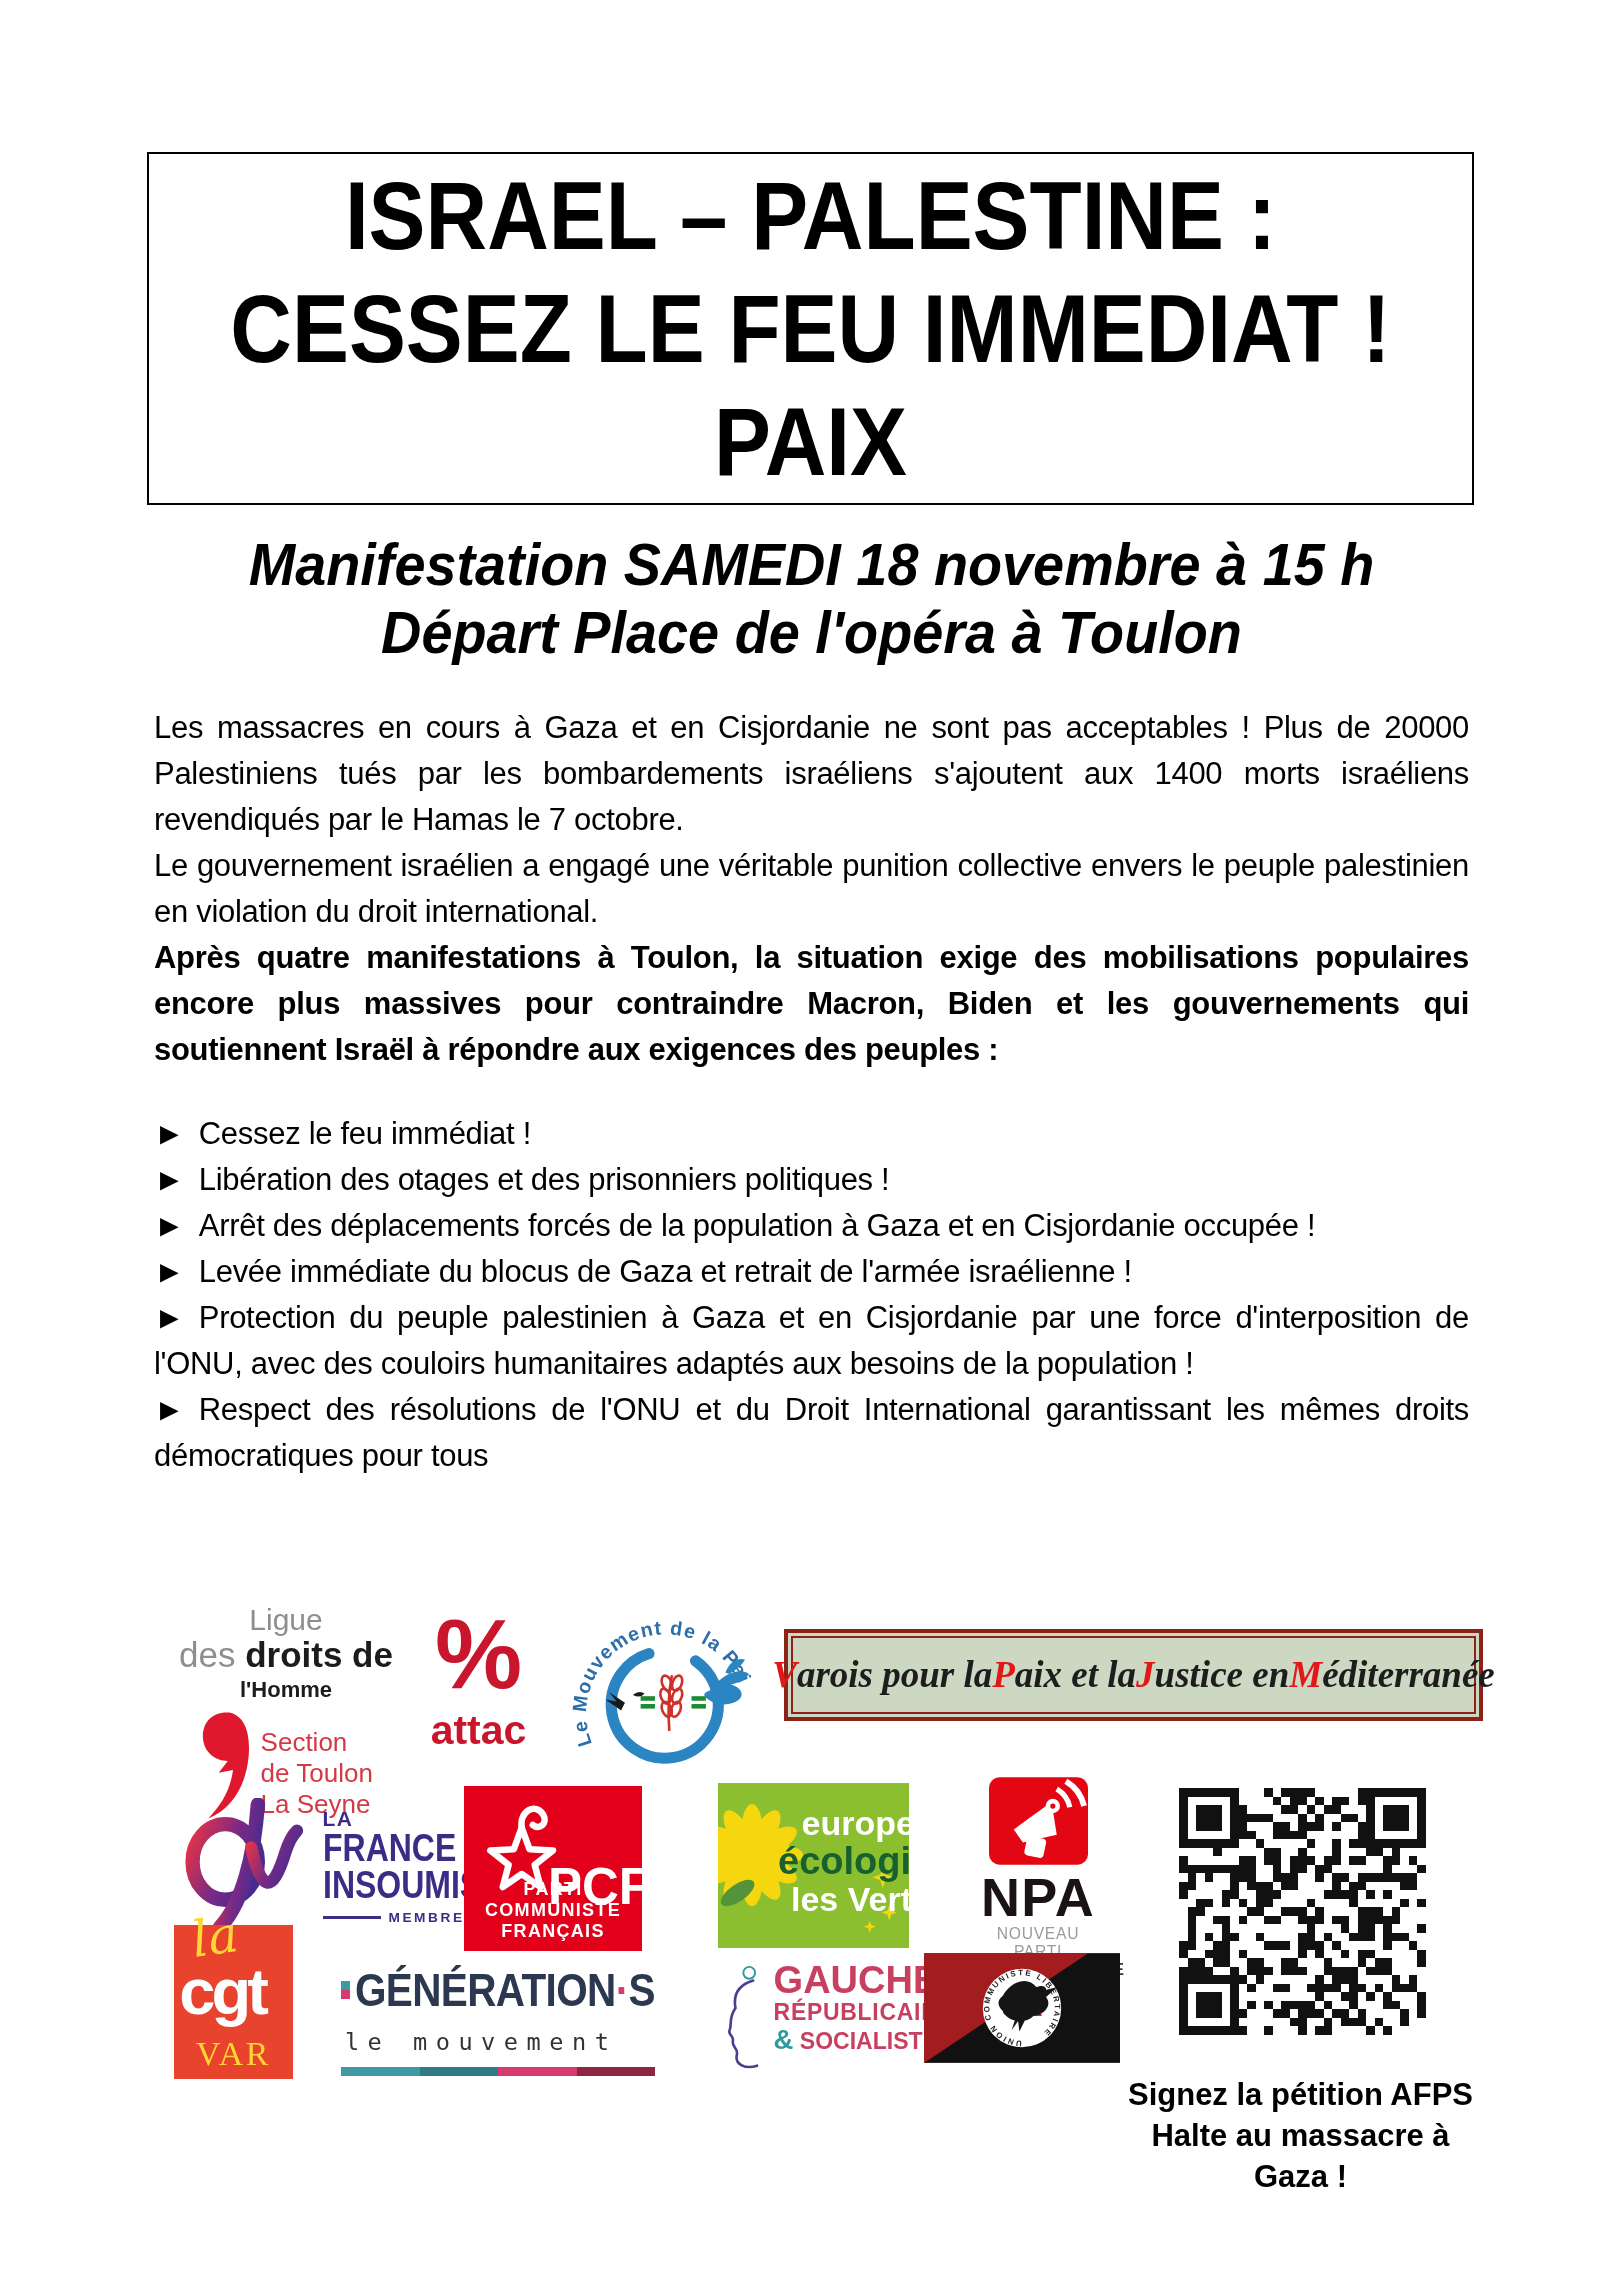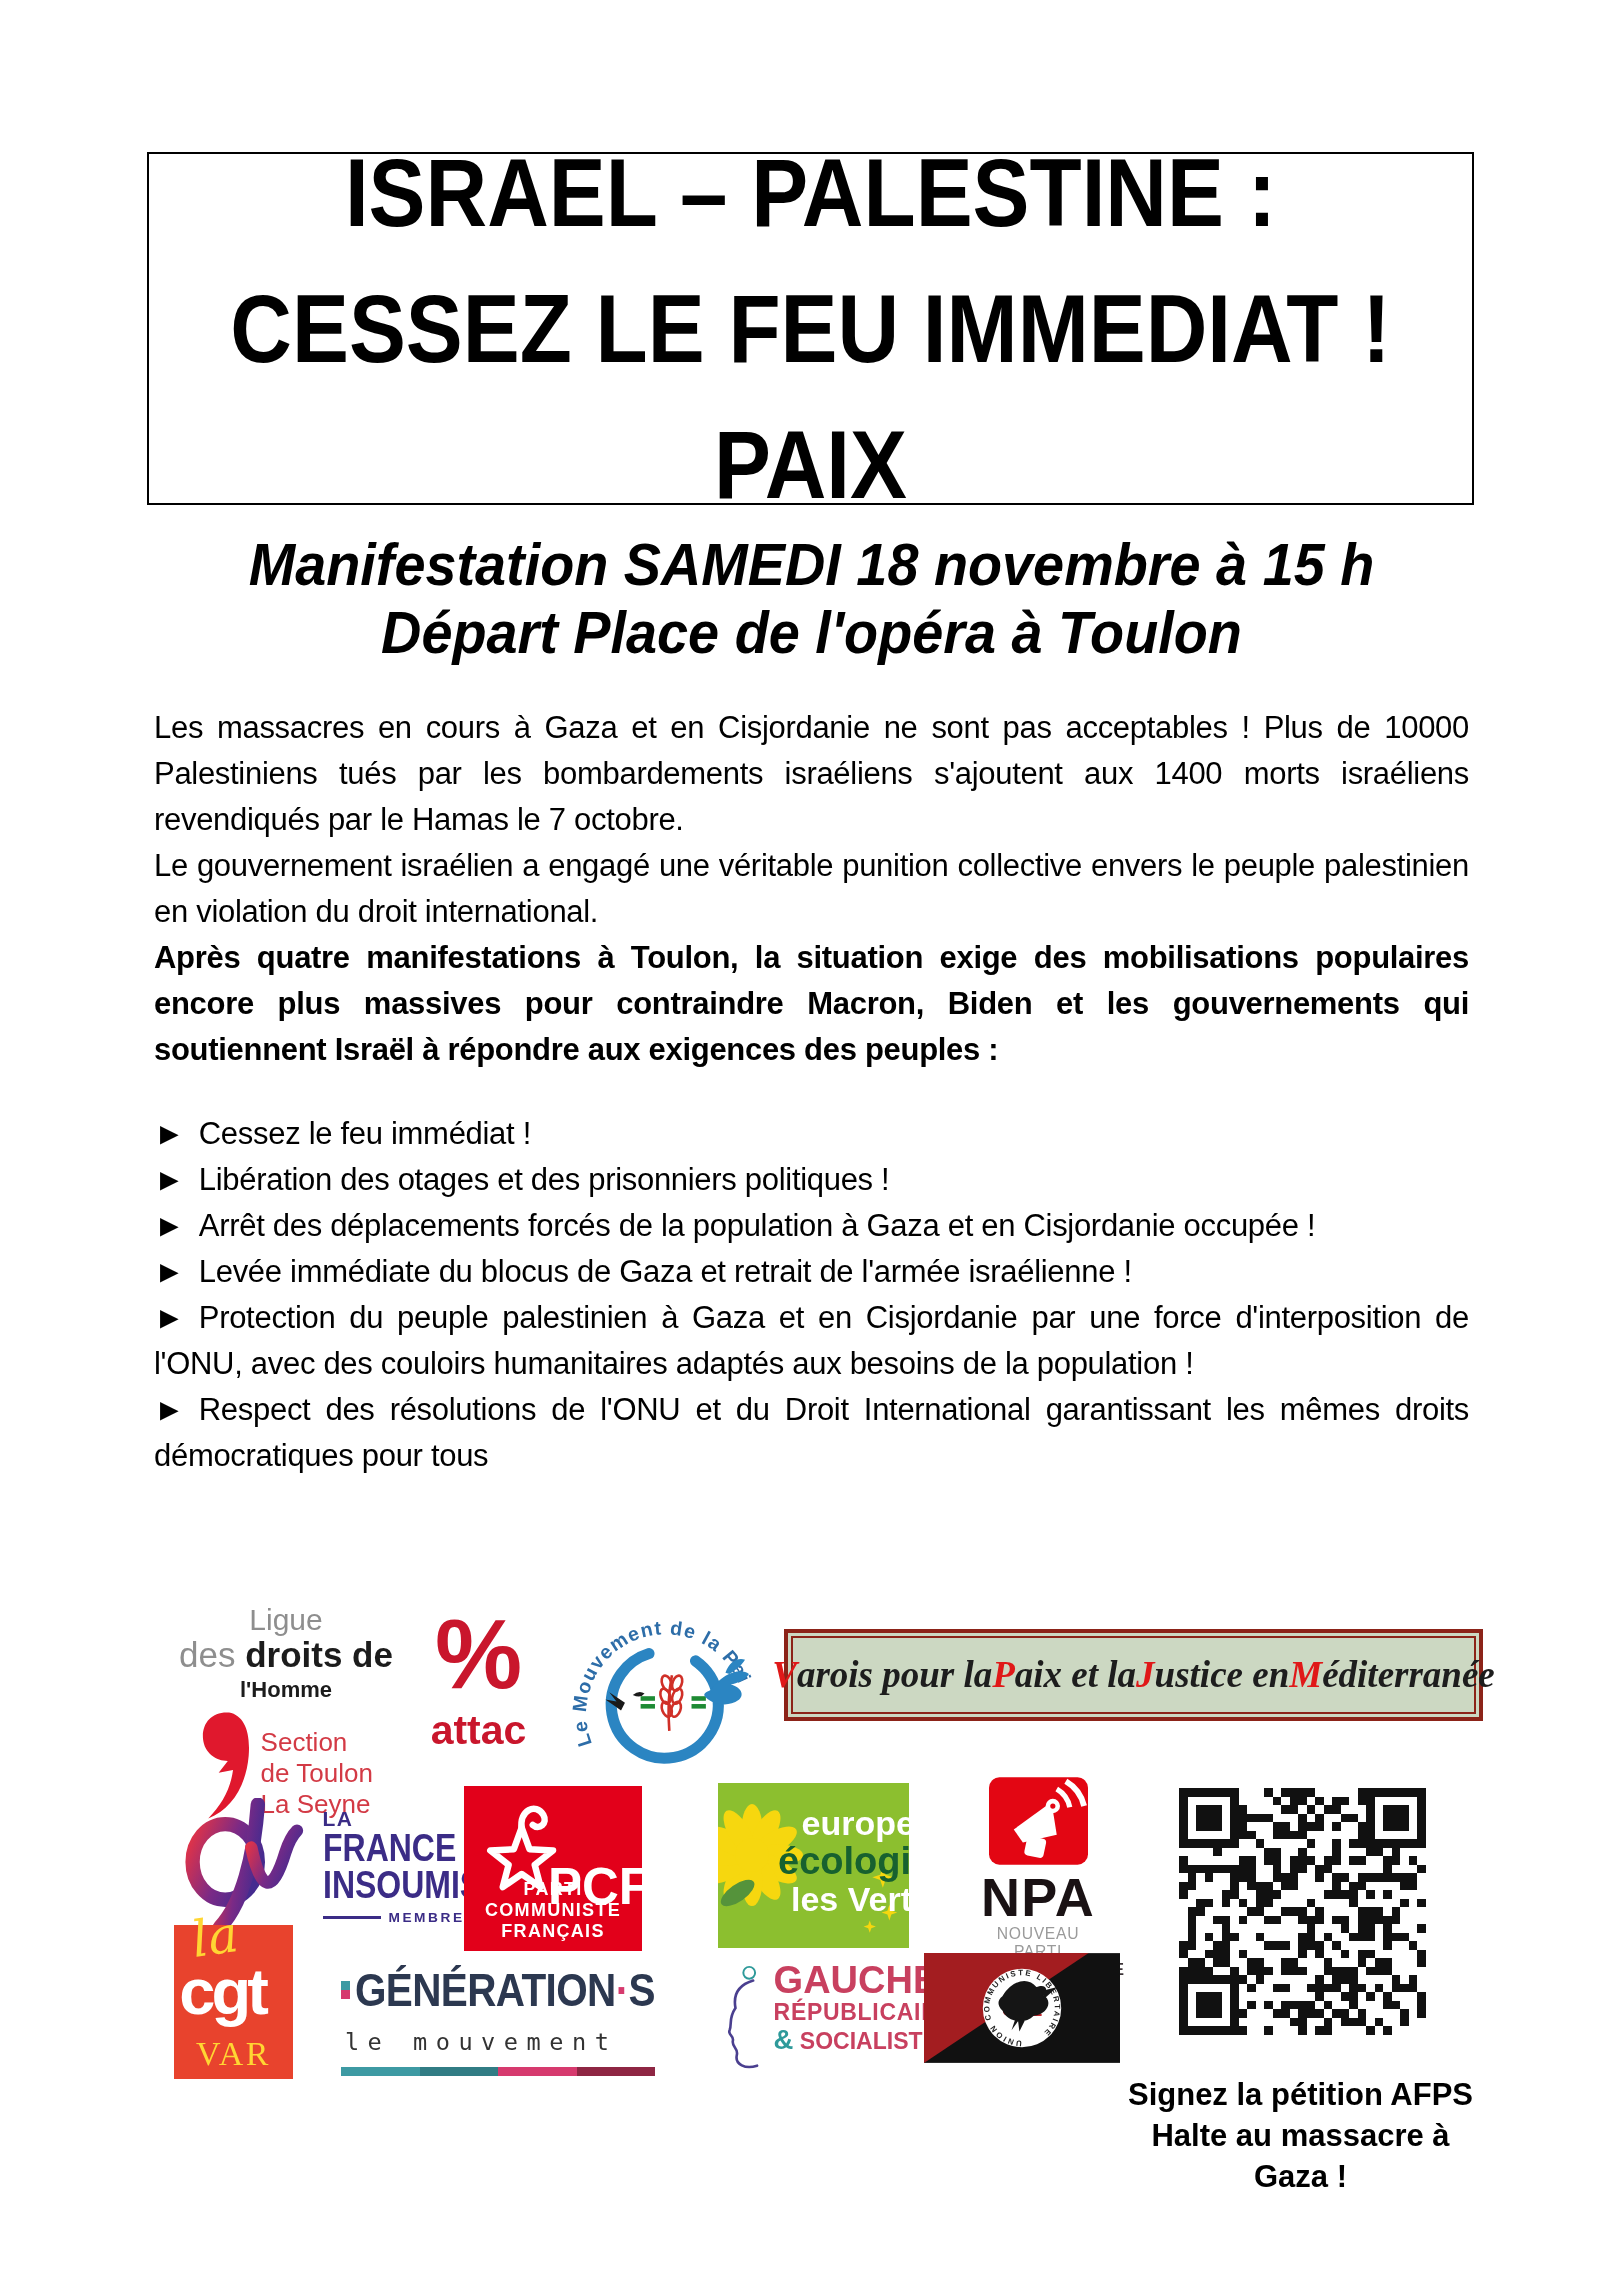--- a/index.html
+++ b/index.html
@@ -5,21 +5,20 @@
   html,body{margin:0;padding:0;background:#888;}
   .page{
     position:relative;width:1622px;height:2295px;background:#ffffff;
     font-family:"Liberation Sans",sans-serif;color:#000;overflow:hidden;margin:0 auto;
   }
   
   .title-box{
     position:absolute;left:147px;top:152px;width:1323px;height:349px;
     border:2.6px solid #000;display:flex;flex-direction:column;justify-content:center;
     text-align:center;
-    gap:23px;
   }
   .title-line{font-size:97px;line-height:113px;font-weight:700;transform:scaleX(0.88);white-space:nowrap;}
   
   .subtitle{position:absolute;left:154px;top:531px;width:1315px;text-align:center;}
   .subtitle-line{font-size:60px;line-height:68px;font-weight:700;font-style:italic;transform:scaleX(0.93);white-space:nowrap;}
   
   .body-text{position:absolute;left:154px;top:705px;width:1315px;font-size:31px;line-height:46px;text-align:justify;letter-spacing:-0.3px;}
   .body-text p{margin:0;}
   .body-text p.bold{font-weight:700;}
   .bullets{margin-top:38px;}
@@ -115,21 +114,21 @@
     <div class="title-line">CESSEZ LE FEU IMMEDIAT !</div>
     <div class="title-line">PAIX</div>
   </div>
 
   <div class="subtitle">
     <div class="subtitle-line">Manifestation SAMEDI 18 novembre à 15 h</div>
     <div class="subtitle-line">Départ Place de l'opéra à Toulon</div>
   </div>
 
   <div class="body-text">
-    <p>Les massacres en cours à Gaza et en Cisjordanie ne sont pas acceptables ! Plus de 10000 Palestiniens tués par les bombardements israéliens s'ajoutent aux 1400 morts israéliens revendiqués par le Hamas le 7 octobre.</p>
+    <p>Les massacres en cours à Gaza et en Cisjordanie ne sont pas acceptables ! Plus de 20000 Palestiniens tués par les bombardements israéliens s'ajoutent aux 1400 morts israéliens revendiqués par le Hamas le 7 octobre.</p>
     <p>Le gouvernement israélien a engagé une véritable punition collective envers le peuple palestinien en violation du droit international.</p>
     <p class="bold">Après quatre manifestations à Toulon, la situation exige des mobilisations populaires encore plus massives pour contraindre Macron, Biden et les gouvernements qui soutiennent Israël à répondre aux exigences des peuples :</p>
     <div class="bullets">
       <p class="bullet"><span class="glyph">►</span><span>Cessez le feu immédiat !</span></p>
       <p class="bullet"><span class="glyph">►</span><span>Libération des otages et des prisonniers politiques !</span></p>
       <p class="bullet"><span class="glyph">►</span><span>Arrêt des déplacements forcés de la population à Gaza et en Cisjordanie occupée !</span></p>
       <p class="bullet"><span class="glyph">►</span><span>Levée immédiate du blocus de Gaza et retrait de l'armée israélienne !</span></p>
       <p class="bullet"><span class="glyph">►</span><span>Protection du peuple palestinien à Gaza et en Cisjordanie par une force d'interposition de l'ONU, avec des couloirs humanitaires adaptés aux besoins de la population !</span></p>
       <p class="bullet"><span class="glyph">►</span><span>Respect des résolutions de l'ONU et du Droit International garantissant les mêmes droits démocratiques pour tous</span></p>
     </div>

